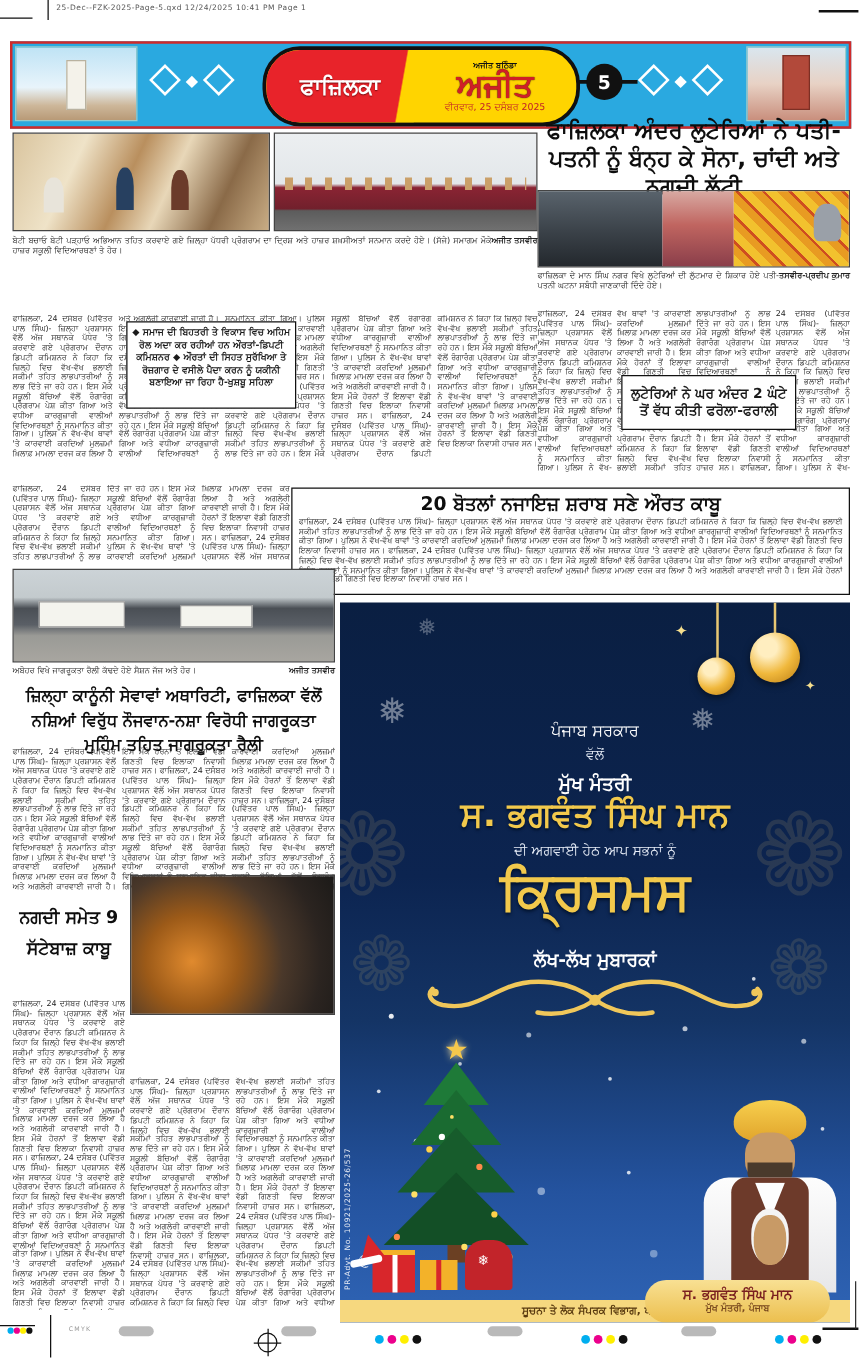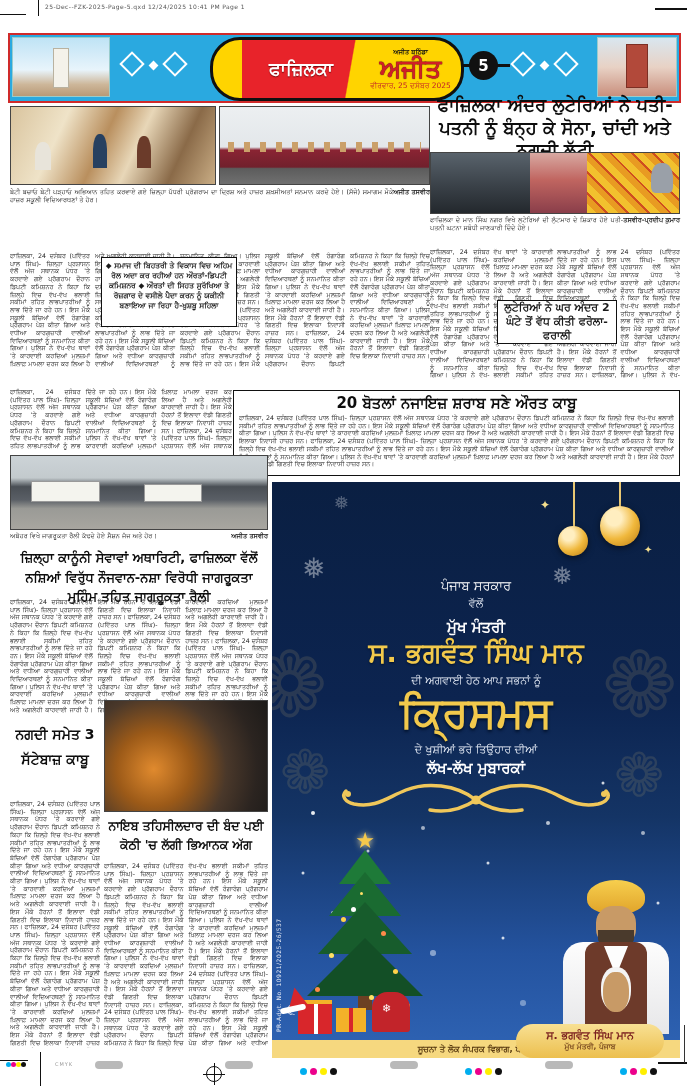--- a/index.html
+++ b/index.html
@@ -15,21 +15,21 @@
   .mon-right{right:2px;width:78px;background:linear-gradient(180deg,#d9e6ef 0%,#e8d2c5 50%,#c98f7d 100%);}
   .tower{position:absolute;left:50%;transform:translateX(-50%);bottom:8px;}
   .tower-a{width:14px;height:38px;background:#f4f2ea;border:1px solid #b9b2a0;}
   .tower-b{width:20px;height:42px;background:#b2493a;border:1px solid #7c2f24;}
   .dia{width:14px;height:14px;border:2px solid #fff;transform:rotate(45deg);display:inline-block;margin:0 7px;}
   .dia.small{width:7px;height:7px;background:#fff;border:none;margin:0 2px;vertical-align:4px;}
   .diacluster{top:20px;white-space:nowrap;}
   .pill{left:200px;top:2px;width:248px;height:58px;border-radius:30px;border:3px solid #101010;
         overflow:hidden;display:flex;background:#ffd400;}
   .pill-red{width:118px;height:100%;background:linear-gradient(100deg,#e8232a 0 88%,#ffd400 89%);
-            display:flex;align-items:center;justify-content:center;margin-left:29px;}
+            display:flex;align-items:center;justify-content:center;}
   .pill-red span{color:#fff;font-weight:800;font-size:18px;text-shadow:0 1px 1px #7c0c10;}
   .pill-yellow{flex:1;display:flex;flex-direction:column;align-items:center;justify-content:center;line-height:1;}
   .paper-tag{font-size:6.5px;color:#111;font-weight:700;}
   .paper-name{font-size:25px;font-weight:800;color:#d01f26;text-shadow:0 0 1px #111;margin:1px 0;}
   .paper-date{font-size:7.5px;font-weight:400;color:#c22227;}
   .pageno{left:459px;top:16px;width:29px;height:29px;background:#111;border-radius:50%;
           color:#fff;font-weight:800;font-size:15px;display:flex;align-items:center;justify-content:center;}
   .connector{background:#111;height:3px;top:29px;}
   
   .photo{border:1px solid #444;box-sizing:border-box;}
@@ -137,46 +137,45 @@
     <div style="width:23%;background:linear-gradient(180deg,#d8a9a2 0%,#c06560 45%,#8a3e4a 100%);"></div>
     <div style="width:37%;background:repeating-linear-gradient(45deg,#f2c12e 0 7px,#e89b22 7px 13px,#cf4d20 13px 15px);position:relative;">
       <div class="abs" style="right:6px;top:10px;width:22px;height:30px;background:#9aa0a8;border-radius:45% 45% 20% 20%;"></div>
     </div>
   </div>
   <div class="abs cap" style="left:430px;top:216px;width:250px;height:28px;">
     <span class="credit">ਤਸਵੀਰ-ਪ੍ਰਦੀਪ ਕੁਮਾਰ</span>
     <span>ਫਾਜ਼ਿਲਕਾ ਦੇ ਮਾਨ ਸਿੰਘ ਨਗਰ ਵਿਖੇ ਲੁਟੇਰਿਆਂ ਦੀ ਲੁੱਟਮਾਰ ਦੇ ਸ਼ਿਕਾਰ ਹੋਏ ਪਤੀ-ਪਤਨੀ ਘਟਨਾ ਸਬੰਧੀ ਜਾਣਕਾਰੀ ਦਿੰਦੇ ਹੋਏ।</span>
   </div>
   <div class="abs col-text" style="left:430px;top:248px;width:250px;height:138px;column-count:4;column-gap:4px;">ਫਾਜ਼ਿਲਕਾ, 24 ਦਸੰਬਰ (ਪਵਿੱਤਰ ਪਾਲ ਸਿੰਘ)- ਜ਼ਿਲ੍ਹਾ ਪ੍ਰਸ਼ਾਸਨ ਵੱਲੋਂ ਅੱਜ ਸਥਾਨਕ ਪੱਧਰ 'ਤੇ ਕਰਵਾਏ ਗਏ ਪ੍ਰੋਗਰਾਮ ਦੌਰਾਨ ਡਿਪਟੀ ਕਮਿਸ਼ਨਰ ਨੇ ਕਿਹਾ ਕਿ ਜ਼ਿਲ੍ਹੇ ਵਿਚ ਵੱਖ-ਵੱਖ ਭਲਾਈ ਸਕੀਮਾਂ ਤਹਿਤ ਲਾਭਪਾਤਰੀਆਂ ਨੂੰ ਲਾਭ ਦਿੱਤੇ ਜਾ ਰਹੇ ਹਨ। ਇਸ ਮੌਕੇ ਸਕੂਲੀ ਬੱਚਿਆਂ ਵੱਲੋਂ ਰੰਗਾਰੰਗ ਪ੍ਰੋਗਰਾਮ ਪੇਸ਼ ਕੀਤਾ ਗਿਆ ਅਤੇ ਵਧੀਆ ਕਾਰਗੁਜ਼ਾਰੀ ਵਾਲੀਆਂ ਵਿਦਿਆਰਥਣਾਂ ਨੂੰ ਸਨਮਾਨਿਤ ਕੀਤਾ ਗਿਆ। ਪੁਲਿਸ ਨੇ ਵੱਖ-ਵੱਖ ਥਾਵਾਂ 'ਤੇ ਕਾਰਵਾਈ ਕਰਦਿਆਂ ਮੁਲਜ਼ਮਾਂ ਖ਼ਿਲਾਫ਼ ਮਾਮਲਾ ਦਰਜ ਕਰ ਲਿਆ ਹੈ ਅਤੇ ਅਗਲੇਰੀ ਕਾਰਵਾਈ ਜਾਰੀ ਹੈ। ਇਸ ਮੌਕੇ ਹੋਰਨਾਂ ਤੋਂ ਇਲਾਵਾ ਵੱਡੀ ਗਿਣਤੀ ਵਿਚ ਇਲਾਕਾ ਨਿਵਾਸੀ ਹਾਜ਼ਰ ਸਨ। ਫਾਜ਼ਿਲਕਾ, 24 ਦਸੰਬਰ (ਪਵਿੱਤਰ ਪਾਲ ਸਿੰਘ)- ਜ਼ਿਲ੍ਹਾ ਪ੍ਰਸ਼ਾਸਨ ਵੱਲੋਂ ਅੱਜ ਸਥਾਨਕ ਪੱਧਰ 'ਤੇ ਕਰਵਾਏ ਗਏ ਪ੍ਰੋਗਰਾਮ ਦੌਰਾਨ ਡਿਪਟੀ ਕਮਿਸ਼ਨਰ ਨੇ ਕਿਹਾ ਕਿ ਜ਼ਿਲ੍ਹੇ ਵਿਚ ਵੱਖ-ਵੱਖ ਭਲਾਈ ਸਕੀਮਾਂ ਤਹਿਤ ਲਾਭਪਾਤਰੀਆਂ ਨੂੰ ਲਾਭ ਦਿੱਤੇ ਜਾ ਰਹੇ ਹਨ। ਇਸ ਮੌਕੇ ਸਕੂਲੀ ਬੱਚਿਆਂ ਵੱਲੋਂ ਰੰਗਾਰੰਗ ਪ੍ਰੋਗਰਾਮ ਪੇਸ਼ ਕੀਤਾ ਗਿਆ ਅਤੇ ਵਧੀਆ ਕਾਰਗੁਜ਼ਾਰੀ ਵਾਲੀਆਂ ਵਿਦਿਆਰਥਣਾਂ ਨੂੰ ਸਨਮਾਨਿਤ ਕੀਤਾ ਗਿਆ। ਪੁਲਿਸ ਨੇ ਵੱਖ-ਵੱਖ ਥਾਵਾਂ 'ਤੇ ਕਾਰਵਾਈ ਕਰਦਿਆਂ ਮੁਲਜ਼ਮਾਂ ਖ਼ਿਲਾਫ਼ ਮਾਮਲਾ ਦਰਜ ਕਰ ਲਿਆ ਹੈ ਅਤੇ ਅਗਲੇਰੀ ਕਾਰਵਾਈ ਜਾਰੀ ਹੈ। ਇਸ ਮੌਕੇ ਹੋਰਨਾਂ ਤੋਂ ਇਲਾਵਾ ਵੱਡੀ ਗਿਣਤੀ ਵਿਚ ਇਲਾਕਾ ਨਿਵਾਸੀ ਹਾਜ਼ਰ ਸਨ। ਫਾਜ਼ਿਲਕਾ, 24 ਦਸੰਬਰ (ਪਵਿੱਤਰ ਪਾਲ ਸਿੰਘ)- ਜ਼ਿਲ੍ਹਾ ਪ੍ਰਸ਼ਾਸਨ ਵੱਲੋਂ ਅੱਜ ਸਥਾਨਕ ਪੱਧਰ 'ਤੇ ਕਰਵਾਏ ਗਏ ਪ੍ਰੋਗਰਾਮ ਦੌਰਾਨ ਡਿਪਟੀ ਕਮਿਸ਼ਨਰ ਨੇ ਕਿਹਾ ਕਿ ਜ਼ਿਲ੍ਹੇ ਵਿਚ ਵੱਖ-ਵੱਖ ਭਲਾਈ ਸਕੀਮਾਂ ਤਹਿਤ ਲਾਭਪਾਤਰੀਆਂ ਨੂੰ ਲਾਭ ਦਿੱਤੇ ਜਾ ਰਹੇ ਹਨ। ਇਸ ਮੌਕੇ ਸਕੂਲੀ ਬੱਚਿਆਂ ਵੱਲੋਂ ਰੰਗਾਰੰਗ ਪ੍ਰੋਗਰਾਮ ਪੇਸ਼ ਕੀਤਾ ਗਿਆ ਅਤੇ ਵਧੀਆ ਕਾਰਗੁਜ਼ਾਰੀ ਵਾਲੀਆਂ ਵਿਦਿਆਰਥਣਾਂ ਨੂੰ ਸਨਮਾਨਿਤ ਕੀਤਾ ਗਿਆ। ਪੁਲਿਸ ਨੇ ਵੱਖ-ਵੱਖ ਥਾਵਾਂ 'ਤੇ ਕਾਰਵਾਈ ਕਰਦਿਆਂ ਮੁਲਜ਼ਮਾਂ ਖ਼ਿਲਾਫ਼ ਮਾਮਲਾ ਦਰਜ ਕਰ ਲਿਆ ਹੈ ਅਤੇ ਅਗਲੇਰੀ ਕਾਰਵਾਈ ਜਾਰੀ ਹੈ। ਇਸ ਮੌਕੇ ਹੋਰਨਾਂ ਤੋਂ ਇਲਾਵਾ ਵੱਡੀ ਗਿਣਤੀ ਵਿਚ ਇਲਾਕਾ ਨਿਵਾਸੀ ਹਾਜ਼ਰ ਸਨ।</div>
-  <div class="abs box" style="left:497px;top:300px;width:120px;height:44px;padding:2px;
+  <div class="abs box" style="left:497px;top:300px;width:140px;height:44px;padding:2px;
        font-weight:800;font-size:11px;line-height:1.3;text-align:center;display:flex;align-items:center;justify-content:center;">ਲੁਟੇਰਿਆਂ ਨੇ ਘਰ ਅੰਦਰ 2 ਘੰਟੇ ਤੋਂ ਵੱਧ ਕੀਤੀ ਫਰੋਲਾ-ਫਰਾਲੀ</div>
 
   <div class="abs box" style="left:233px;top:390px;width:447px;height:86px;padding:3px 5px;">
     <div class="hl" style="font-size:15px;margin-bottom:2px;">20 ਬੋਤਲਾਂ ਨਜਾਇਜ਼ ਸ਼ਰਾਬ ਸਣੇ ਔਰਤ ਕਾਬੂ</div>
     <div class="col-text" style="height:58px;">ਫਾਜ਼ਿਲਕਾ, 24 ਦਸੰਬਰ (ਪਵਿੱਤਰ ਪਾਲ ਸਿੰਘ)- ਜ਼ਿਲ੍ਹਾ ਪ੍ਰਸ਼ਾਸਨ ਵੱਲੋਂ ਅੱਜ ਸਥਾਨਕ ਪੱਧਰ 'ਤੇ ਕਰਵਾਏ ਗਏ ਪ੍ਰੋਗਰਾਮ ਦੌਰਾਨ ਡਿਪਟੀ ਕਮਿਸ਼ਨਰ ਨੇ ਕਿਹਾ ਕਿ ਜ਼ਿਲ੍ਹੇ ਵਿਚ ਵੱਖ-ਵੱਖ ਭਲਾਈ ਸਕੀਮਾਂ ਤਹਿਤ ਲਾਭਪਾਤਰੀਆਂ ਨੂੰ ਲਾਭ ਦਿੱਤੇ ਜਾ ਰਹੇ ਹਨ। ਇਸ ਮੌਕੇ ਸਕੂਲੀ ਬੱਚਿਆਂ ਵੱਲੋਂ ਰੰਗਾਰੰਗ ਪ੍ਰੋਗਰਾਮ ਪੇਸ਼ ਕੀਤਾ ਗਿਆ ਅਤੇ ਵਧੀਆ ਕਾਰਗੁਜ਼ਾਰੀ ਵਾਲੀਆਂ ਵਿਦਿਆਰਥਣਾਂ ਨੂੰ ਸਨਮਾਨਿਤ ਕੀਤਾ ਗਿਆ। ਪੁਲਿਸ ਨੇ ਵੱਖ-ਵੱਖ ਥਾਵਾਂ 'ਤੇ ਕਾਰਵਾਈ ਕਰਦਿਆਂ ਮੁਲਜ਼ਮਾਂ ਖ਼ਿਲਾਫ਼ ਮਾਮਲਾ ਦਰਜ ਕਰ ਲਿਆ ਹੈ ਅਤੇ ਅਗਲੇਰੀ ਕਾਰਵਾਈ ਜਾਰੀ ਹੈ। ਇਸ ਮੌਕੇ ਹੋਰਨਾਂ ਤੋਂ ਇਲਾਵਾ ਵੱਡੀ ਗਿਣਤੀ ਵਿਚ ਇਲਾਕਾ ਨਿਵਾਸੀ ਹਾਜ਼ਰ ਸਨ। ਫਾਜ਼ਿਲਕਾ, 24 ਦਸੰਬਰ (ਪਵਿੱਤਰ ਪਾਲ ਸਿੰਘ)- ਜ਼ਿਲ੍ਹਾ ਪ੍ਰਸ਼ਾਸਨ ਵੱਲੋਂ ਅੱਜ ਸਥਾਨਕ ਪੱਧਰ 'ਤੇ ਕਰਵਾਏ ਗਏ ਪ੍ਰੋਗਰਾਮ ਦੌਰਾਨ ਡਿਪਟੀ ਕਮਿਸ਼ਨਰ ਨੇ ਕਿਹਾ ਕਿ ਜ਼ਿਲ੍ਹੇ ਵਿਚ ਵੱਖ-ਵੱਖ ਭਲਾਈ ਸਕੀਮਾਂ ਤਹਿਤ ਲਾਭਪਾਤਰੀਆਂ ਨੂੰ ਲਾਭ ਦਿੱਤੇ ਜਾ ਰਹੇ ਹਨ। ਇਸ ਮੌਕੇ ਸਕੂਲੀ ਬੱਚਿਆਂ ਵੱਲੋਂ ਰੰਗਾਰੰਗ ਪ੍ਰੋਗਰਾਮ ਪੇਸ਼ ਕੀਤਾ ਗਿਆ ਅਤੇ ਵਧੀਆ ਕਾਰਗੁਜ਼ਾਰੀ ਵਾਲੀਆਂ ਵਿਦਿਆਰਥਣਾਂ ਨੂੰ ਸਨਮਾਨਿਤ ਕੀਤਾ ਗਿਆ। ਪੁਲਿਸ ਨੇ ਵੱਖ-ਵੱਖ ਥਾਵਾਂ 'ਤੇ ਕਾਰਵਾਈ ਕਰਦਿਆਂ ਮੁਲਜ਼ਮਾਂ ਖ਼ਿਲਾਫ਼ ਮਾਮਲਾ ਦਰਜ ਕਰ ਲਿਆ ਹੈ ਅਤੇ ਅਗਲੇਰੀ ਕਾਰਵਾਈ ਜਾਰੀ ਹੈ। ਇਸ ਮੌਕੇ ਹੋਰਨਾਂ ਤੋਂ ਇਲਾਵਾ ਵੱਡੀ ਗਿਣਤੀ ਵਿਚ ਇਲਾਕਾ ਨਿਵਾਸੀ ਹਾਜ਼ਰ ਸਨ।</div>
   </div>
 
   <div class="abs photo" style="left:10px;top:455px;width:258px;height:75px;
        background:linear-gradient(180deg,#ccd3d7 0%,#c3cacd 30%,#4a4f55 42%,#5a5f66 60%,#9a9a96 72%,#a8a6a0 100%);">
     <div class="banner" style="left:8%;top:34%;width:26%;height:26%;"></div>
     <div class="banner" style="left:52%;top:38%;width:22%;height:22%;"></div>
   </div>
   <div class="abs cap" style="left:10px;top:532px;width:258px;height:12px;">
     <span class="credit">ਅਜੀਤ ਤਸਵੀਰ</span>
     <span>ਅਬੋਹਰ ਵਿਖੇ ਜਾਗਰੂਕਤਾ ਰੈਲੀ ਕੱਢਦੇ ਹੋਏ ਸੈਸ਼ਨ ਜੱਜ ਅਤੇ ਹੋਰ।</span>
   </div>
   <div class="abs hl" style="left:10px;top:548px;width:258px;font-size:13px;line-height:1.5;">ਜ਼ਿਲ੍ਹਾ ਕਾਨੂੰਨੀ ਸੇਵਾਵਾਂ ਅਥਾਰਿਟੀ, ਫਾਜ਼ਿਲਕਾ ਵੱਲੋਂ ਨਸ਼ਿਆਂ ਵਿਰੁੱਧ ਨੌਜਵਾਨ-ਨਸ਼ਾ ਵਿਰੋਧੀ ਜਾਗਰੂਕਤਾ ਮੁਹਿੰਮ ਤਹਿਤ ਜਾਗਰੂਕਤਾ ਰੈਲੀ</div>
   <div class="abs col-text" style="left:10px;top:598px;width:258px;height:120px;column-count:3;column-gap:5px;">ਫਾਜ਼ਿਲਕਾ, 24 ਦਸੰਬਰ (ਪਵਿੱਤਰ ਪਾਲ ਸਿੰਘ)- ਜ਼ਿਲ੍ਹਾ ਪ੍ਰਸ਼ਾਸਨ ਵੱਲੋਂ ਅੱਜ ਸਥਾਨਕ ਪੱਧਰ 'ਤੇ ਕਰਵਾਏ ਗਏ ਪ੍ਰੋਗਰਾਮ ਦੌਰਾਨ ਡਿਪਟੀ ਕਮਿਸ਼ਨਰ ਨੇ ਕਿਹਾ ਕਿ ਜ਼ਿਲ੍ਹੇ ਵਿਚ ਵੱਖ-ਵੱਖ ਭਲਾਈ ਸਕੀਮਾਂ ਤਹਿਤ ਲਾਭਪਾਤਰੀਆਂ ਨੂੰ ਲਾਭ ਦਿੱਤੇ ਜਾ ਰਹੇ ਹਨ। ਇਸ ਮੌਕੇ ਸਕੂਲੀ ਬੱਚਿਆਂ ਵੱਲੋਂ ਰੰਗਾਰੰਗ ਪ੍ਰੋਗਰਾਮ ਪੇਸ਼ ਕੀਤਾ ਗਿਆ ਅਤੇ ਵਧੀਆ ਕਾਰਗੁਜ਼ਾਰੀ ਵਾਲੀਆਂ ਵਿਦਿਆਰਥਣਾਂ ਨੂੰ ਸਨਮਾਨਿਤ ਕੀਤਾ ਗਿਆ। ਪੁਲਿਸ ਨੇ ਵੱਖ-ਵੱਖ ਥਾਵਾਂ 'ਤੇ ਕਾਰਵਾਈ ਕਰਦਿਆਂ ਮੁਲਜ਼ਮਾਂ ਖ਼ਿਲਾਫ਼ ਮਾਮਲਾ ਦਰਜ ਕਰ ਲਿਆ ਹੈ ਅਤੇ ਅਗਲੇਰੀ ਕਾਰਵਾਈ ਜਾਰੀ ਹੈ। ਇਸ ਮੌਕੇ ਹੋਰਨਾਂ ਤੋਂ ਇਲਾਵਾ ਵੱਡੀ ਗਿਣਤੀ ਵਿਚ ਇਲਾਕਾ ਨਿਵਾਸੀ ਹਾਜ਼ਰ ਸਨ। ਫਾਜ਼ਿਲਕਾ, 24 ਦਸੰਬਰ (ਪਵਿੱਤਰ ਪਾਲ ਸਿੰਘ)- ਜ਼ਿਲ੍ਹਾ ਪ੍ਰਸ਼ਾਸਨ ਵੱਲੋਂ ਅੱਜ ਸਥਾਨਕ ਪੱਧਰ 'ਤੇ ਕਰਵਾਏ ਗਏ ਪ੍ਰੋਗਰਾਮ ਦੌਰਾਨ ਡਿਪਟੀ ਕਮਿਸ਼ਨਰ ਨੇ ਕਿਹਾ ਕਿ ਜ਼ਿਲ੍ਹੇ ਵਿਚ ਵੱਖ-ਵੱਖ ਭਲਾਈ ਸਕੀਮਾਂ ਤਹਿਤ ਲਾਭਪਾਤਰੀਆਂ ਨੂੰ ਲਾਭ ਦਿੱਤੇ ਜਾ ਰਹੇ ਹਨ। ਇਸ ਮੌਕੇ ਸਕੂਲੀ ਬੱਚਿਆਂ ਵੱਲੋਂ ਰੰਗਾਰੰਗ ਪ੍ਰੋਗਰਾਮ ਪੇਸ਼ ਕੀਤਾ ਗਿਆ ਅਤੇ ਵਧੀਆ ਕਾਰਗੁਜ਼ਾਰੀ ਵਾਲੀਆਂ ਵਿਦਿਆਰਥਣਾਂ ਨੂੰ ਸਨਮਾਨਿਤ ਕੀਤਾ ਗਿਆ। ਪੁਲਿਸ ਨੇ ਵੱਖ-ਵੱਖ ਥਾਵਾਂ 'ਤੇ ਕਾਰਵਾਈ ਕਰਦਿਆਂ ਮੁਲਜ਼ਮਾਂ ਖ਼ਿਲਾਫ਼ ਮਾਮਲਾ ਦਰਜ ਕਰ ਲਿਆ ਹੈ ਅਤੇ ਅਗਲੇਰੀ ਕਾਰਵਾਈ ਜਾਰੀ ਹੈ। ਇਸ ਮੌਕੇ ਹੋਰਨਾਂ ਤੋਂ ਇਲਾਵਾ ਵੱਡੀ ਗਿਣਤੀ ਵਿਚ ਇਲਾਕਾ ਨਿਵਾਸੀ ਹਾਜ਼ਰ ਸਨ। ਫਾਜ਼ਿਲਕਾ, 24 ਦਸੰਬਰ (ਪਵਿੱਤਰ ਪਾਲ ਸਿੰਘ)- ਜ਼ਿਲ੍ਹਾ ਪ੍ਰਸ਼ਾਸਨ ਵੱਲੋਂ ਅੱਜ ਸਥਾਨਕ ਪੱਧਰ 'ਤੇ ਕਰਵਾਏ ਗਏ ਪ੍ਰੋਗਰਾਮ ਦੌਰਾਨ ਡਿਪਟੀ ਕਮਿਸ਼ਨਰ ਨੇ ਕਿਹਾ ਕਿ ਜ਼ਿਲ੍ਹੇ ਵਿਚ ਵੱਖ-ਵੱਖ ਭਲਾਈ ਸਕੀਮਾਂ ਤਹਿਤ ਲਾਭਪਾਤਰੀਆਂ ਨੂੰ ਲਾਭ ਦਿੱਤੇ ਜਾ ਰਹੇ ਹਨ। ਇਸ ਮੌਕੇ ਸਕੂਲੀ ਬੱਚਿਆਂ ਵੱਲੋਂ ਰੰਗਾਰੰਗ ਪ੍ਰੋਗਰਾਮ ਪੇਸ਼ ਕੀਤਾ ਗਿਆ ਅਤੇ ਵਧੀਆ ਕਾਰਗੁਜ਼ਾਰੀ ਵਾਲੀਆਂ ਵਿਦਿਆਰਥਣਾਂ ਨੂੰ ਸਨਮਾਨਿਤ ਕੀਤਾ ਗਿਆ। ਪੁਲਿਸ ਨੇ ਵੱਖ-ਵੱਖ ਥਾਵਾਂ 'ਤੇ ਕਾਰਵਾਈ ਕਰਦਿਆਂ ਮੁਲਜ਼ਮਾਂ ਖ਼ਿਲਾਫ਼ ਮਾਮਲਾ ਦਰਜ ਕਰ ਲਿਆ ਹੈ ਅਤੇ ਅਗਲੇਰੀ ਕਾਰਵਾਈ ਜਾਰੀ ਹੈ। ਇਸ ਮੌਕੇ ਹੋਰਨਾਂ ਤੋਂ ਇਲਾਵਾ ਵੱਡੀ ਗਿਣਤੀ ਵਿਚ ਇਲਾਕਾ ਨਿਵਾਸੀ ਹਾਜ਼ਰ ਸਨ।</div>
 
-  <div class="abs hl" style="left:10px;top:722px;width:90px;font-size:14px;line-height:1.75;">ਨਗਦੀ ਸਮੇਤ 3 ਸੱਟੇਬਾਜ਼ ਕਾਬੂ</div>
+  <div class="abs hl" style="left:10px;top:722px;width:90px;font-size:14px;line-height:1.75;">ਨਗਦੀ ਸਮੇਤ 9 ਸੱਟੇਬਾਜ਼ ਕਾਬੂ</div>
   <div class="abs col-text" style="left:10px;top:800px;width:90px;height:248px;">ਫਾਜ਼ਿਲਕਾ, 24 ਦਸੰਬਰ (ਪਵਿੱਤਰ ਪਾਲ ਸਿੰਘ)- ਜ਼ਿਲ੍ਹਾ ਪ੍ਰਸ਼ਾਸਨ ਵੱਲੋਂ ਅੱਜ ਸਥਾਨਕ ਪੱਧਰ 'ਤੇ ਕਰਵਾਏ ਗਏ ਪ੍ਰੋਗਰਾਮ ਦੌਰਾਨ ਡਿਪਟੀ ਕਮਿਸ਼ਨਰ ਨੇ ਕਿਹਾ ਕਿ ਜ਼ਿਲ੍ਹੇ ਵਿਚ ਵੱਖ-ਵੱਖ ਭਲਾਈ ਸਕੀਮਾਂ ਤਹਿਤ ਲਾਭਪਾਤਰੀਆਂ ਨੂੰ ਲਾਭ ਦਿੱਤੇ ਜਾ ਰਹੇ ਹਨ। ਇਸ ਮੌਕੇ ਸਕੂਲੀ ਬੱਚਿਆਂ ਵੱਲੋਂ ਰੰਗਾਰੰਗ ਪ੍ਰੋਗਰਾਮ ਪੇਸ਼ ਕੀਤਾ ਗਿਆ ਅਤੇ ਵਧੀਆ ਕਾਰਗੁਜ਼ਾਰੀ ਵਾਲੀਆਂ ਵਿਦਿਆਰਥਣਾਂ ਨੂੰ ਸਨਮਾਨਿਤ ਕੀਤਾ ਗਿਆ। ਪੁਲਿਸ ਨੇ ਵੱਖ-ਵੱਖ ਥਾਵਾਂ 'ਤੇ ਕਾਰਵਾਈ ਕਰਦਿਆਂ ਮੁਲਜ਼ਮਾਂ ਖ਼ਿਲਾਫ਼ ਮਾਮਲਾ ਦਰਜ ਕਰ ਲਿਆ ਹੈ ਅਤੇ ਅਗਲੇਰੀ ਕਾਰਵਾਈ ਜਾਰੀ ਹੈ। ਇਸ ਮੌਕੇ ਹੋਰਨਾਂ ਤੋਂ ਇਲਾਵਾ ਵੱਡੀ ਗਿਣਤੀ ਵਿਚ ਇਲਾਕਾ ਨਿਵਾਸੀ ਹਾਜ਼ਰ ਸਨ। ਫਾਜ਼ਿਲਕਾ, 24 ਦਸੰਬਰ (ਪਵਿੱਤਰ ਪਾਲ ਸਿੰਘ)- ਜ਼ਿਲ੍ਹਾ ਪ੍ਰਸ਼ਾਸਨ ਵੱਲੋਂ ਅੱਜ ਸਥਾਨਕ ਪੱਧਰ 'ਤੇ ਕਰਵਾਏ ਗਏ ਪ੍ਰੋਗਰਾਮ ਦੌਰਾਨ ਡਿਪਟੀ ਕਮਿਸ਼ਨਰ ਨੇ ਕਿਹਾ ਕਿ ਜ਼ਿਲ੍ਹੇ ਵਿਚ ਵੱਖ-ਵੱਖ ਭਲਾਈ ਸਕੀਮਾਂ ਤਹਿਤ ਲਾਭਪਾਤਰੀਆਂ ਨੂੰ ਲਾਭ ਦਿੱਤੇ ਜਾ ਰਹੇ ਹਨ। ਇਸ ਮੌਕੇ ਸਕੂਲੀ ਬੱਚਿਆਂ ਵੱਲੋਂ ਰੰਗਾਰੰਗ ਪ੍ਰੋਗਰਾਮ ਪੇਸ਼ ਕੀਤਾ ਗਿਆ ਅਤੇ ਵਧੀਆ ਕਾਰਗੁਜ਼ਾਰੀ ਵਾਲੀਆਂ ਵਿਦਿਆਰਥਣਾਂ ਨੂੰ ਸਨਮਾਨਿਤ ਕੀਤਾ ਗਿਆ। ਪੁਲਿਸ ਨੇ ਵੱਖ-ਵੱਖ ਥਾਵਾਂ 'ਤੇ ਕਾਰਵਾਈ ਕਰਦਿਆਂ ਮੁਲਜ਼ਮਾਂ ਖ਼ਿਲਾਫ਼ ਮਾਮਲਾ ਦਰਜ ਕਰ ਲਿਆ ਹੈ ਅਤੇ ਅਗਲੇਰੀ ਕਾਰਵਾਈ ਜਾਰੀ ਹੈ। ਇਸ ਮੌਕੇ ਹੋਰਨਾਂ ਤੋਂ ਇਲਾਵਾ ਵੱਡੀ ਗਿਣਤੀ ਵਿਚ ਇਲਾਕਾ ਨਿਵਾਸੀ ਹਾਜ਼ਰ ਸਨ। ਫਾਜ਼ਿਲਕਾ, 24 ਦਸੰਬਰ (ਪਵਿੱਤਰ ਪਾਲ ਸਿੰਘ)- ਜ਼ਿਲ੍ਹਾ ਪ੍ਰਸ਼ਾਸਨ ਵੱਲੋਂ ਅੱਜ ਸਥਾਨਕ ਪੱਧਰ 'ਤੇ ਕਰਵਾਏ ਗਏ ਪ੍ਰੋਗਰਾਮ ਦੌਰਾਨ ਡਿਪਟੀ ਕਮਿਸ਼ਨਰ ਨੇ ਕਿਹਾ ਕਿ ਜ਼ਿਲ੍ਹੇ ਵਿਚ ਵੱਖ-ਵੱਖ ਭਲਾਈ ਸਕੀਮਾਂ ਤਹਿਤ ਲਾਭਪਾਤਰੀਆਂ ਨੂੰ ਲਾਭ ਦਿੱਤੇ ਜਾ ਰਹੇ ਹਨ। ਇਸ ਮੌਕੇ ਸਕੂਲੀ ਬੱਚਿਆਂ ਵੱਲੋਂ ਰੰਗਾਰੰਗ ਪ੍ਰੋਗਰਾਮ ਪੇਸ਼ ਕੀਤਾ ਗਿਆ ਅਤੇ ਵਧੀਆ ਕਾਰਗੁਜ਼ਾਰੀ ਵਾਲੀਆਂ ਵਿਦਿਆਰਥਣਾਂ ਨੂੰ ਸਨਮਾਨਿਤ ਕੀਤਾ ਗਿਆ। ਪੁਲਿਸ ਨੇ ਵੱਖ-ਵੱਖ ਥਾਵਾਂ 'ਤੇ ਕਾਰਵਾਈ ਕਰਦਿਆਂ ਮੁਲਜ਼ਮਾਂ ਖ਼ਿਲਾਫ਼ ਮਾਮਲਾ ਦਰਜ ਕਰ ਲਿਆ ਹੈ ਅਤੇ ਅਗਲੇਰੀ ਕਾਰਵਾਈ ਜਾਰੀ ਹੈ। ਇਸ ਮੌਕੇ ਹੋਰਨਾਂ ਤੋਂ ਇਲਾਵਾ ਵੱਡੀ ਗਿਣਤੀ ਵਿਚ ਇਲਾਕਾ ਨਿਵਾਸੀ ਹਾਜ਼ਰ ਸਨ।</div>
 
   <div class="abs photo" style="left:104px;top:700px;width:164px;height:112px;
        background:radial-gradient(circle at 30% 62%,#e08a2e 0%,#9c5a18 28%,#4a382a 55%,#2b2420 78%,#1c1a18 100%);"></div>
-  <div class="abs hl" style="left:104px;top:816px;width:164px;font-size:12.5px;line-height:1.55;">ਨਾਇਬ ਤਹਿਸੀਲਦਾਰ ਦੀ ਬੰਦ ਪਈ ਕੋਠੀ 'ਚ ਲੱਗੀ ਭਿਆਨਕ ਅੱਗ</div>
   <div class="abs col-text" style="left:104px;top:862px;width:164px;height:186px;column-count:2;column-gap:5px;">ਫਾਜ਼ਿਲਕਾ, 24 ਦਸੰਬਰ (ਪਵਿੱਤਰ ਪਾਲ ਸਿੰਘ)- ਜ਼ਿਲ੍ਹਾ ਪ੍ਰਸ਼ਾਸਨ ਵੱਲੋਂ ਅੱਜ ਸਥਾਨਕ ਪੱਧਰ 'ਤੇ ਕਰਵਾਏ ਗਏ ਪ੍ਰੋਗਰਾਮ ਦੌਰਾਨ ਡਿਪਟੀ ਕਮਿਸ਼ਨਰ ਨੇ ਕਿਹਾ ਕਿ ਜ਼ਿਲ੍ਹੇ ਵਿਚ ਵੱਖ-ਵੱਖ ਭਲਾਈ ਸਕੀਮਾਂ ਤਹਿਤ ਲਾਭਪਾਤਰੀਆਂ ਨੂੰ ਲਾਭ ਦਿੱਤੇ ਜਾ ਰਹੇ ਹਨ। ਇਸ ਮੌਕੇ ਸਕੂਲੀ ਬੱਚਿਆਂ ਵੱਲੋਂ ਰੰਗਾਰੰਗ ਪ੍ਰੋਗਰਾਮ ਪੇਸ਼ ਕੀਤਾ ਗਿਆ ਅਤੇ ਵਧੀਆ ਕਾਰਗੁਜ਼ਾਰੀ ਵਾਲੀਆਂ ਵਿਦਿਆਰਥਣਾਂ ਨੂੰ ਸਨਮਾਨਿਤ ਕੀਤਾ ਗਿਆ। ਪੁਲਿਸ ਨੇ ਵੱਖ-ਵੱਖ ਥਾਵਾਂ 'ਤੇ ਕਾਰਵਾਈ ਕਰਦਿਆਂ ਮੁਲਜ਼ਮਾਂ ਖ਼ਿਲਾਫ਼ ਮਾਮਲਾ ਦਰਜ ਕਰ ਲਿਆ ਹੈ ਅਤੇ ਅਗਲੇਰੀ ਕਾਰਵਾਈ ਜਾਰੀ ਹੈ। ਇਸ ਮੌਕੇ ਹੋਰਨਾਂ ਤੋਂ ਇਲਾਵਾ ਵੱਡੀ ਗਿਣਤੀ ਵਿਚ ਇਲਾਕਾ ਨਿਵਾਸੀ ਹਾਜ਼ਰ ਸਨ। ਫਾਜ਼ਿਲਕਾ, 24 ਦਸੰਬਰ (ਪਵਿੱਤਰ ਪਾਲ ਸਿੰਘ)- ਜ਼ਿਲ੍ਹਾ ਪ੍ਰਸ਼ਾਸਨ ਵੱਲੋਂ ਅੱਜ ਸਥਾਨਕ ਪੱਧਰ 'ਤੇ ਕਰਵਾਏ ਗਏ ਪ੍ਰੋਗਰਾਮ ਦੌਰਾਨ ਡਿਪਟੀ ਕਮਿਸ਼ਨਰ ਨੇ ਕਿਹਾ ਕਿ ਜ਼ਿਲ੍ਹੇ ਵਿਚ ਵੱਖ-ਵੱਖ ਭਲਾਈ ਸਕੀਮਾਂ ਤਹਿਤ ਲਾਭਪਾਤਰੀਆਂ ਨੂੰ ਲਾਭ ਦਿੱਤੇ ਜਾ ਰਹੇ ਹਨ। ਇਸ ਮੌਕੇ ਸਕੂਲੀ ਬੱਚਿਆਂ ਵੱਲੋਂ ਰੰਗਾਰੰਗ ਪ੍ਰੋਗਰਾਮ ਪੇਸ਼ ਕੀਤਾ ਗਿਆ ਅਤੇ ਵਧੀਆ ਕਾਰਗੁਜ਼ਾਰੀ ਵਾਲੀਆਂ ਵਿਦਿਆਰਥਣਾਂ ਨੂੰ ਸਨਮਾਨਿਤ ਕੀਤਾ ਗਿਆ। ਪੁਲਿਸ ਨੇ ਵੱਖ-ਵੱਖ ਥਾਵਾਂ 'ਤੇ ਕਾਰਵਾਈ ਕਰਦਿਆਂ ਮੁਲਜ਼ਮਾਂ ਖ਼ਿਲਾਫ਼ ਮਾਮਲਾ ਦਰਜ ਕਰ ਲਿਆ ਹੈ ਅਤੇ ਅਗਲੇਰੀ ਕਾਰਵਾਈ ਜਾਰੀ ਹੈ। ਇਸ ਮੌਕੇ ਹੋਰਨਾਂ ਤੋਂ ਇਲਾਵਾ ਵੱਡੀ ਗਿਣਤੀ ਵਿਚ ਇਲਾਕਾ ਨਿਵਾਸੀ ਹਾਜ਼ਰ ਸਨ। ਫਾਜ਼ਿਲਕਾ, 24 ਦਸੰਬਰ (ਪਵਿੱਤਰ ਪਾਲ ਸਿੰਘ)- ਜ਼ਿਲ੍ਹਾ ਪ੍ਰਸ਼ਾਸਨ ਵੱਲੋਂ ਅੱਜ ਸਥਾਨਕ ਪੱਧਰ 'ਤੇ ਕਰਵਾਏ ਗਏ ਪ੍ਰੋਗਰਾਮ ਦੌਰਾਨ ਡਿਪਟੀ ਕਮਿਸ਼ਨਰ ਨੇ ਕਿਹਾ ਕਿ ਜ਼ਿਲ੍ਹੇ ਵਿਚ ਵੱਖ-ਵੱਖ ਭਲਾਈ ਸਕੀਮਾਂ ਤਹਿਤ ਲਾਭਪਾਤਰੀਆਂ ਨੂੰ ਲਾਭ ਦਿੱਤੇ ਜਾ ਰਹੇ ਹਨ। ਇਸ ਮੌਕੇ ਸਕੂਲੀ ਬੱਚਿਆਂ ਵੱਲੋਂ ਰੰਗਾਰੰਗ ਪ੍ਰੋਗਰਾਮ ਪੇਸ਼ ਕੀਤਾ ਗਿਆ ਅਤੇ ਵਧੀਆ ਕਾਰਗੁਜ਼ਾਰੀ ਵਾਲੀਆਂ ਵਿਦਿਆਰਥਣਾਂ ਨੂੰ ਸਨਮਾਨਿਤ ਕੀਤਾ ਗਿਆ। ਪੁਲਿਸ ਨੇ ਵੱਖ-ਵੱਖ ਥਾਵਾਂ 'ਤੇ ਕਾਰਵਾਈ ਕਰਦਿਆਂ ਮੁਲਜ਼ਮਾਂ ਖ਼ਿਲਾਫ਼ ਮਾਮਲਾ ਦਰਜ ਕਰ ਲਿਆ ਹੈ ਅਤੇ ਅਗਲੇਰੀ ਕਾਰਵਾਈ ਜਾਰੀ ਹੈ। ਇਸ ਮੌਕੇ ਹੋਰਨਾਂ ਤੋਂ ਇਲਾਵਾ ਵੱਡੀ ਗਿਣਤੀ ਵਿਚ ਇਲਾਕਾ ਨਿਵਾਸੀ ਹਾਜ਼ਰ ਸਨ।</div>
 
   <div class="abs ad">
     <span class="flake" style="left:30px;top:70px;font-size:28px;">❅</span>
     <span class="flake" style="left:280px;top:80px;font-size:24px;">❅</span>
     <span class="flake" style="left:62px;top:10px;font-size:18px;opacity:.3;">❅</span>
     <span class="flower" style="left:-20px;top:150px;font-size:90px;">❁</span>
     <span class="flower" style="left:330px;top:150px;font-size:90px;">❁</span>
     <span class="flower" style="left:8px;top:255px;font-size:60px;">❁</span>
     <span class="flower" style="left:342px;top:258px;font-size:60px;">❁</span>
@@ -187,21 +186,20 @@
     <div class="ball" style="left:328px;top:24px;width:40px;height:40px;"></div>
     <span class="sparkle" style="left:268px;top:16px;font-size:12px;">✦</span>
     <span class="sparkle" style="left:372px;top:62px;font-size:10px;">✦</span>
 
     <div class="abs ctr" style="top:96px;font-size:13px;font-weight:400;color:#fff;">ਪੰਜਾਬ ਸਰਕਾਰ</div>
     <div class="abs ctr" style="top:115px;font-size:11px;color:#e8eef8;">ਵੱਲੋਂ</div>
     <div class="abs ctr" style="top:136px;font-size:15px;font-weight:700;color:#fff;">ਮੁੱਖ ਮੰਤਰੀ</div>
     <div class="abs ctr gold" style="top:155px;font-size:27px;font-weight:800;text-shadow:0 1px 2px #00112a;">ਸ. ਭਗਵੰਤ ਸਿੰਘ ਮਾਨ</div>
     <div class="abs ctr gold" style="top:206px;font-size:42px;font-weight:800;text-shadow:0 2px 3px #00112a;">ਕ੍ਰਿਸਮਸ</div>
     <div class="abs ctr" style="top:192px;font-size:11px;color:#e8eef8;">ਦੀ ਅਗਵਾਈ ਹੇਠ ਆਪ ਸਭਨਾਂ ਨੂੰ</div>
-    <div class="abs ctr" style="top:261px;font-size:11px;color:#e8eef8;">ਦੇ ਖੁਸ਼ੀਆਂ ਭਰੇ ਤਿਉਹਾਰ ਦੀਆਂ</div>
     <div class="abs ctr" style="top:277px;font-size:15px;font-weight:800;color:#fff;">ਲੱਖ-ਲੱਖ ਮੁਬਾਰਕਾਂ</div>
 
     <div class="abs" style="left:64px;top:296px;width:280px;height:44px;">
       <svg width="280" height="44" viewBox="0 0 280 44">
         <g stroke="#f0c75a" fill="none" stroke-width="3.5" stroke-linecap="round">
           <path d="M140 22 C120 6 90 4 70 12 C50 20 40 30 18 26 C9 24 5 18 10 13"></path>
           <path d="M140 22 C160 6 190 4 210 12 C230 20 240 30 262 26 C271 24 275 18 270 13"></path>
           <path d="M140 22 C126 31 110 35 94 32"></path>
           <path d="M140 22 C154 31 170 35 186 32"></path>
         </g>

